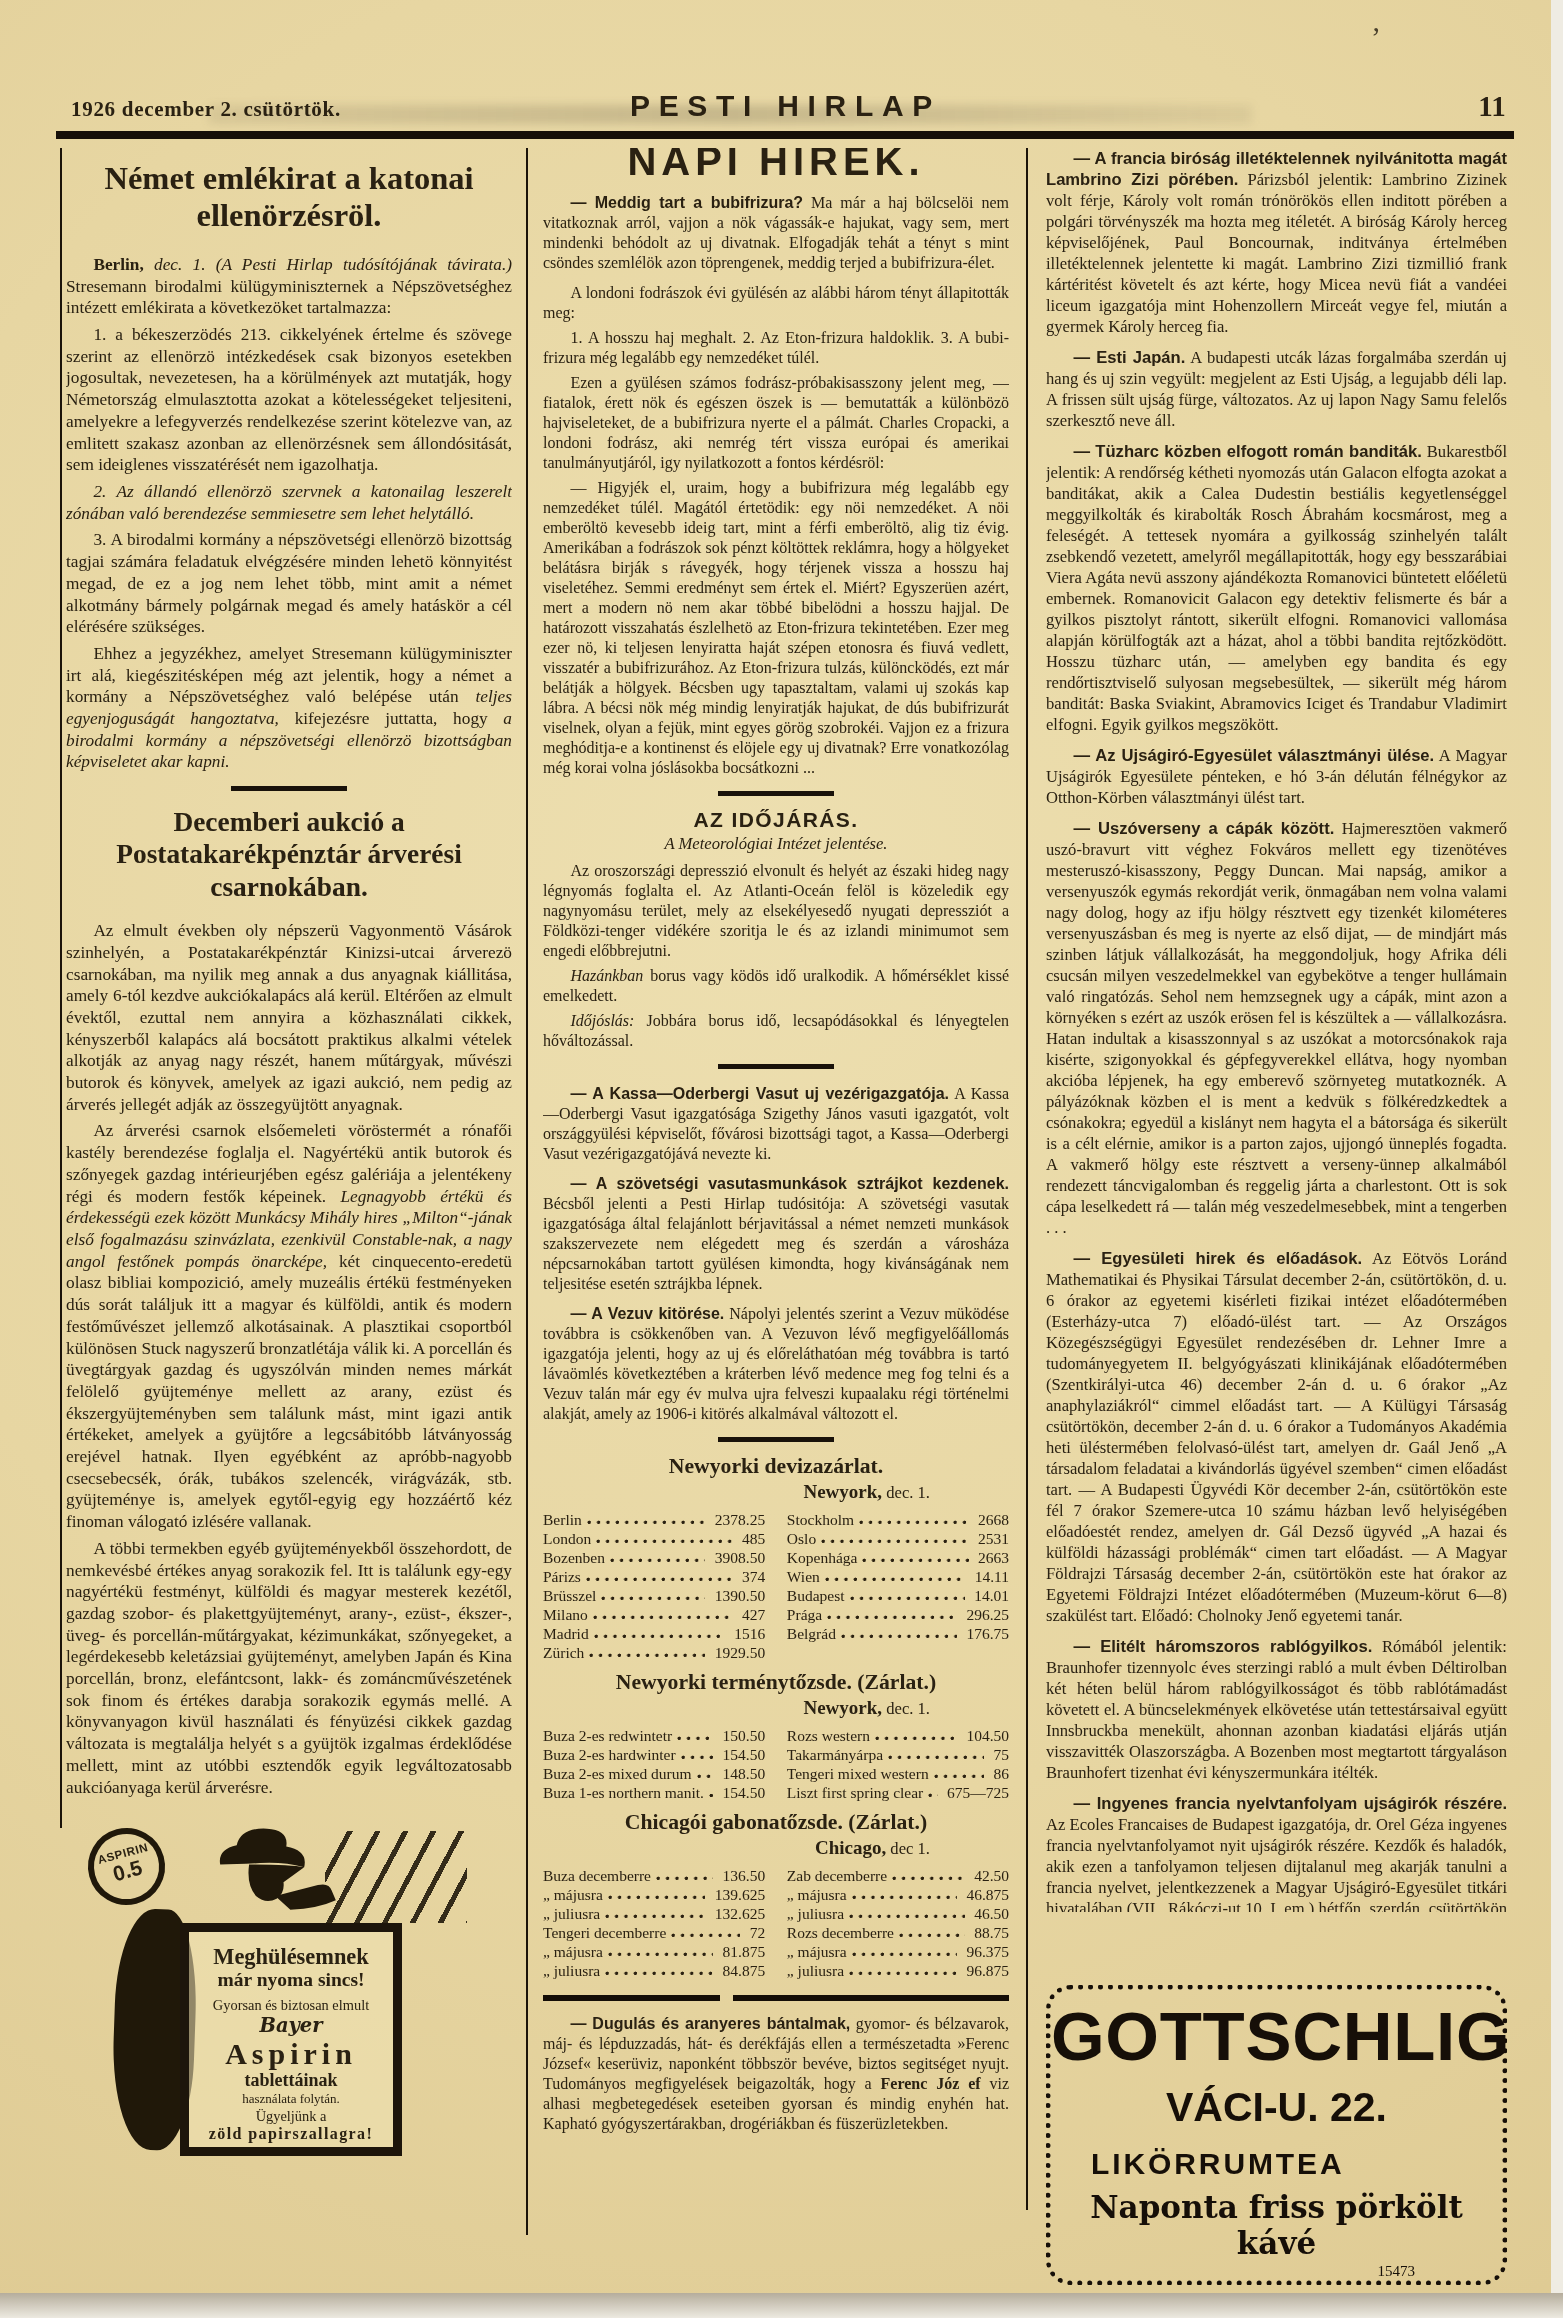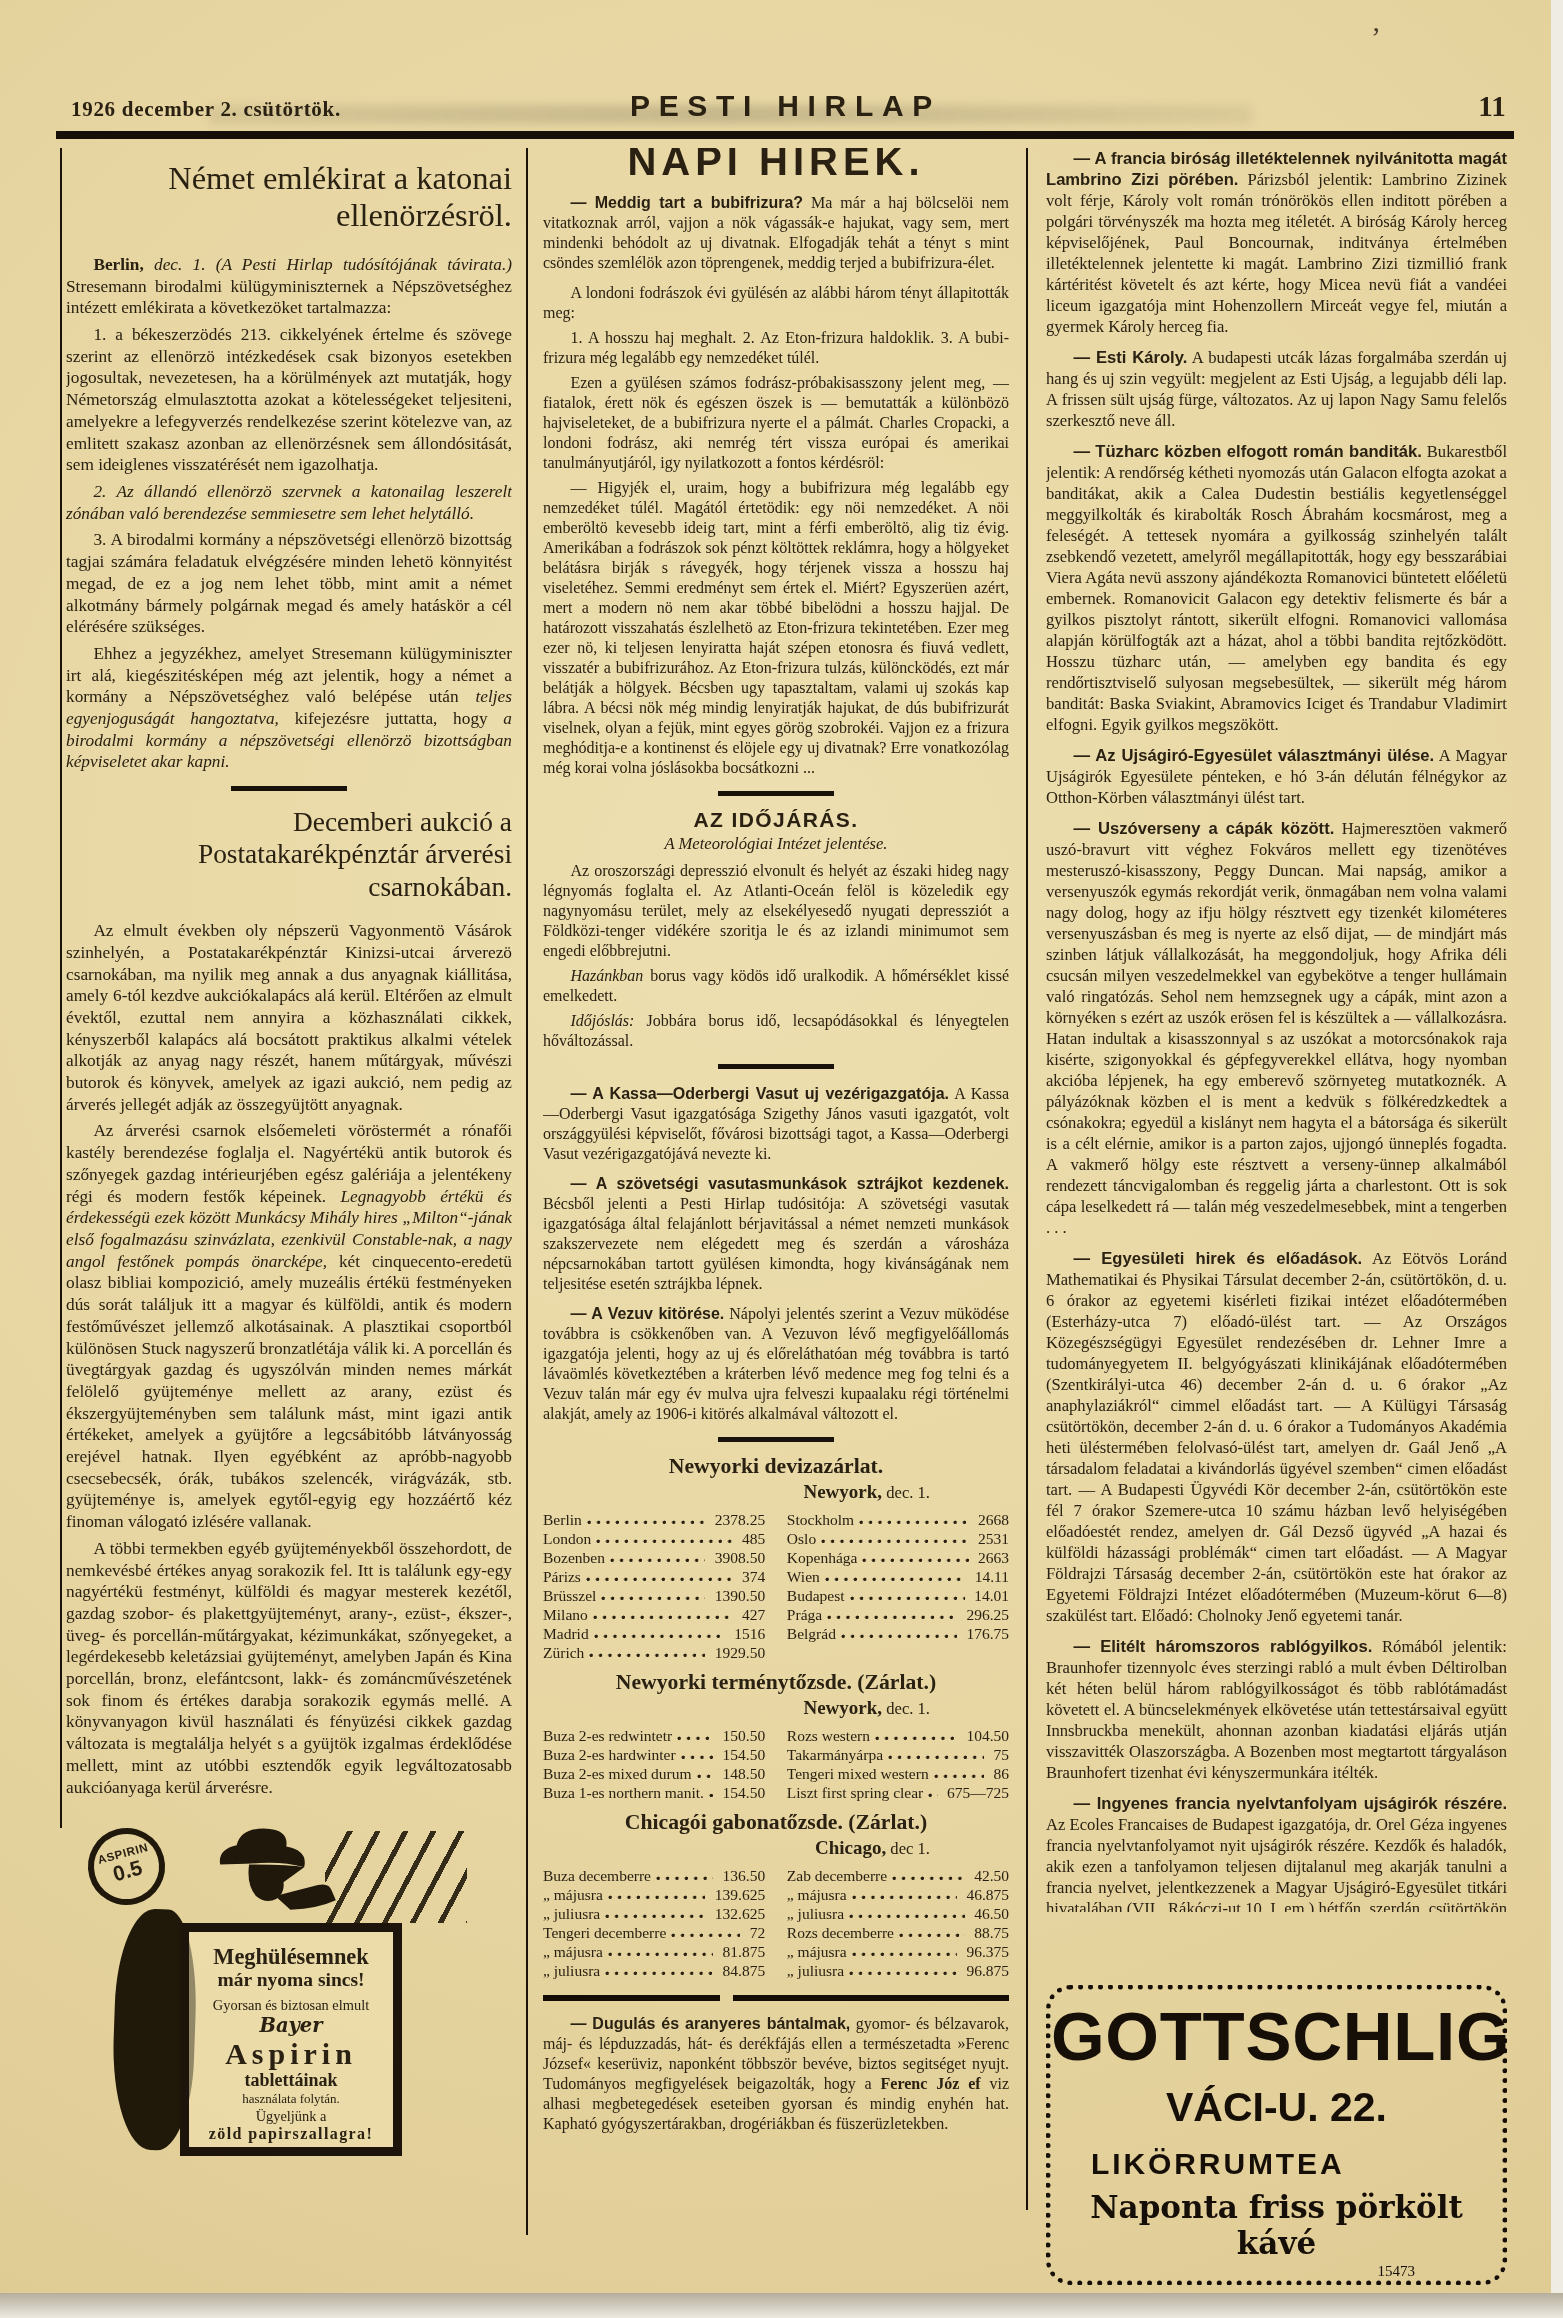--- a/index.html
+++ b/index.html
@@ -29,21 +29,21 @@
   .col-left{left:66px;width:446px;height:1680px;font-size:17.3px;line-height:21.7px;}
   .col-mid{left:543px;width:466px;height:2091px;font-size:16px;line-height:20px;}
   .col-right{left:1046px;width:461px;height:1764px;font-size:16.6px;line-height:21px;}
 
   p{margin:0 0 5px 0;}
   .ind{text-indent:27.4px;}
   .it{font-style:italic;}
   .lead{font-family:"Liberation Sans",sans-serif;font-weight:bold;}
   .news{margin-bottom:10px;}
 
-  h1,h2{font-weight:normal;text-align:right;text-indent:0;}
+  h1,h2{font-weight:bold;text-align:center;text-indent:0;}
   h1.t1{font-size:32.5px;line-height:1.16;margin:11.6px 0 19px;}
   h2.t2{font-size:27.4px;line-height:1.2;margin:5.8px 0 16px;}
 
   .napi{font-family:"Liberation Sans",sans-serif;font-weight:bold;font-size:40px;letter-spacing:5px;
     text-align:center;margin:2.9px 0 21.7px;}
   .sec-head{font-family:"Liberation Sans",sans-serif;font-weight:bold;font-size:21px;letter-spacing:1.4px;
     text-align:center;margin:8.7px 0 4.3px;}
   .sec-sub{font-style:italic;text-align:center;margin:0 0 7.2px 0;font-size:16.6px;}
 
   .divider{width:116px;height:5px;background:#19120a;margin:13px auto 14.4px;}
@@ -389,21 +389,21 @@
         <div class="a"></div>
         <div class="b"></div>
       </div>
     <p class="ind news"><b class="lead">— Dugulás és aranyeres bántalmak,</b><span> gyomor- és bélzavarok, máj- és lépduzzadás, hát- és derékfájás ellen a természetadta »Ferenc József« keserüviz, naponként többször bevéve, biztos segitséget nyujt. Tudományos megfigyelések beigazolták, hogy a </span><b>Ferenc Józ ef</b><span> viz alhasi megbetegedések eseteiben gyorsan és mindig enyhén hat. Kapható gyógyszertárakban, drogériákban és füszerüzletekben.</span></p>
   </section>
 
   <section class="col col-right">
 
       <p class="ind news"><b class="lead">— A francia biróság illetéktelennek nyilvánitotta magát Lambrino Zizi pörében.</b> <span>Párizsból jelentik: Lambrino Zizinek volt férje, Károly volt román trónörökös ellen inditott pörében a polgári törvényszék ma hozta meg itéletét. A biróság Károly herceg képviselőjének, Paul Boncournak, inditványa értelmében illetéktelennek jelentette ki magát. Lambrino Zizi tizmillió frank kártéritést követelt és azt kérte, hogy Micea nevü fiát a vandéei liceum igazgatója mint Hohenzollern Mirceát vegye fel, miután a gyermek Károly herceg fia.</span></p>
 
-      <p class="ind news"><b class="lead">— Esti Károly.</b> <span>A budapesti utcák lázas forgalmába szerdán uj hang és uj szin vegyült: megjelent az Esti Ujság, a legujabb déli lap. A frissen sült ujság fürge, változatos. Az uj lapon Nagy Samu felelős szerkesztő neve áll.</span></p>
+      <p class="ind news"><b class="lead">— Esti Japán.</b> <span>A budapesti utcák lázas forgalmába szerdán uj hang és uj szin vegyült: megjelent az Esti Ujság, a legujabb déli lap. A frissen sült ujság fürge, változatos. Az uj lapon Nagy Samu felelős szerkesztő neve áll.</span></p>
 
       <p class="ind news"><b class="lead">— Tüzharc közben elfogott román banditák.</b> <span>Bukarestből jelentik: A rendőrség kétheti nyomozás után Galacon elfogta azokat a banditákat, akik a Calea Dudestin bestiális kegyetlenséggel meggyilkolták és kirabolták Rosch Ábrahám kocsmárost, meg a feleségét. A tettesek nyomára a gyilkosság szinhelyén talált zsebkendő vezetett, amelyről megállapitották, hogy egy besszarábiai Viera Agáta nevü asszony ajándékozta Romanovici büntetett előéletü embernek. Romanovicit Galacon egy detektiv felismerte és bár a gyilkos pisztolyt rántott, sikerült elfogni. Romanovici vallomása alapján körülfogták azt a házat, ahol a többi bandita rejtőzködött. Hosszu tüzharc után, — amelyben egy bandita és egy rendőrtisztviselő sulyosan megsebesültek, — sikerült még három banditát: Baska Sviakint, Abramovics Iciget és Trandabur Vladimirt elfogni. Egyik gyilkos megszökött.</span></p>
 
       <p class="ind news"><b class="lead">— Az Ujságiró-Egyesület választmányi ülése.</b> <span>A Magyar Ujságirók Egyesülete pénteken, e hó 3-án délután félnégykor az Otthon-Körben választmányi ülést tart.</span></p>
 
       <p class="ind news"><b class="lead">— Uszóverseny a cápák között.</b> <span>Hajmeresztöen vakmerő uszó-bravurt vitt véghez Fokváros mellett egy tizenötéves mesteruszó-kisasszony, Peggy Duncan. Mai napság, amikor a versenyuszók egymás rekordját verik, önmagában nem volna valami nagy dolog, hogy az ifju hölgy résztvett egy tizenkét kilométeres versenyuszásban és meg is nyerte az első dijat, — de mindjárt más szinben látjuk vállalkozását, ha meggondoljuk, hogy Afrika déli csucsán milyen veszedelmekkel van egybekötve a tenger hullámain való ringatózás. Sehol nem hemzsegnek ugy a cápák, mint azon a környéken s ezért az uszók erösen fel is készültek a — vállalkozásra. Hatan indultak a kisasszonnyal s az uszókat a motorcsónakok raja kisérte, szigonyokkal és gépfegyverekkel ellátva, hogy nyomban akcióba lépjenek, ha egy emberevő szörnyeteg mutatkoznék. A pályázóknak közben el is ment a kedvük s fölkéredzkedtek a csónakokra; egyedül a kislányt nem hagyta el a bátorsága és sikerült is a célt elérnie, amikor is a parton zajos, ujjongó ünneplés fogadta. A vakmerő hölgy este résztvett a verseny-ünnep alkalmából rendezett táncvigalomban és reggelig járta a charlestont. Ott is sok cápa leselkedett rá — talán még veszedelmesebbek, mint a tengerben . . .</span></p>
 
       <p class="ind news"><b class="lead">— Egyesületi hirek és előadások.</b> <span>Az Eötvös Loránd Mathematikai és Physikai Társulat december 2-án, csütörtökön, d. u. 6 órakor az egyetemi kisérleti fizikai intézet előadótermében (Esterházy-utca 7) előadó-ülést tart. — Az Országos Közegészségügyi Egyesület rendezésében dr. Lehner Imre a tudományegyetem II. belgyógyászati klinikájának előadótermében (Szentkirályi-utca 46) december 2-án d. u. 6 órakor „Az anaphylaziákról“ cimmel előadást tart. — A Külügyi Társaság csütörtökön, december 2-án d. u. 6 órakor a Tudományos Akadémia heti üléstermében felolvasó-ülést tart, amelyen dr. Gaál Jenő „A társadalom feladatai a kivándorlás ügyével szemben“ cimen előadást tart. — A Budapesti Ügyvédi Kör december 2-án, csütörtökön este fél 7 órakor Szemere-utca 10 számu házban levő helyiségében előadóestét rendez, amelyen dr. Gál Dezső ügyvéd „A hazai és külföldi házassági problémák“ cimen tart előadást. — A Magyar Földrajzi Társaság december 2-án, csütörtökön este hat órakor az Egyetemi Földrajzi Intézet előadótermében (Muzeum-körut 6—8) szakülést tart. Előadó: Cholnoky Jenő egyetemi tanár.</span></p>
 
       <p class="ind news"><b class="lead">— Elitélt háromszoros rablógyilkos.</b> <span>Rómából jelentik: Braunhofer tizennyolc éves sterzingi rabló a mult évben Déltirolban két héten belül három rablógyilkosságot és több rablótámadást követett el. A büncselekmények elkövetése után tettestársaival együtt Innsbruckba menekült, ahonnan azonban kiadatási eljárás utján visszavitték Olaszországba. A Bozenben most megtartott tárgyaláson Braunhofert tizenhat évi kényszermunkára itélték.</span></p>

